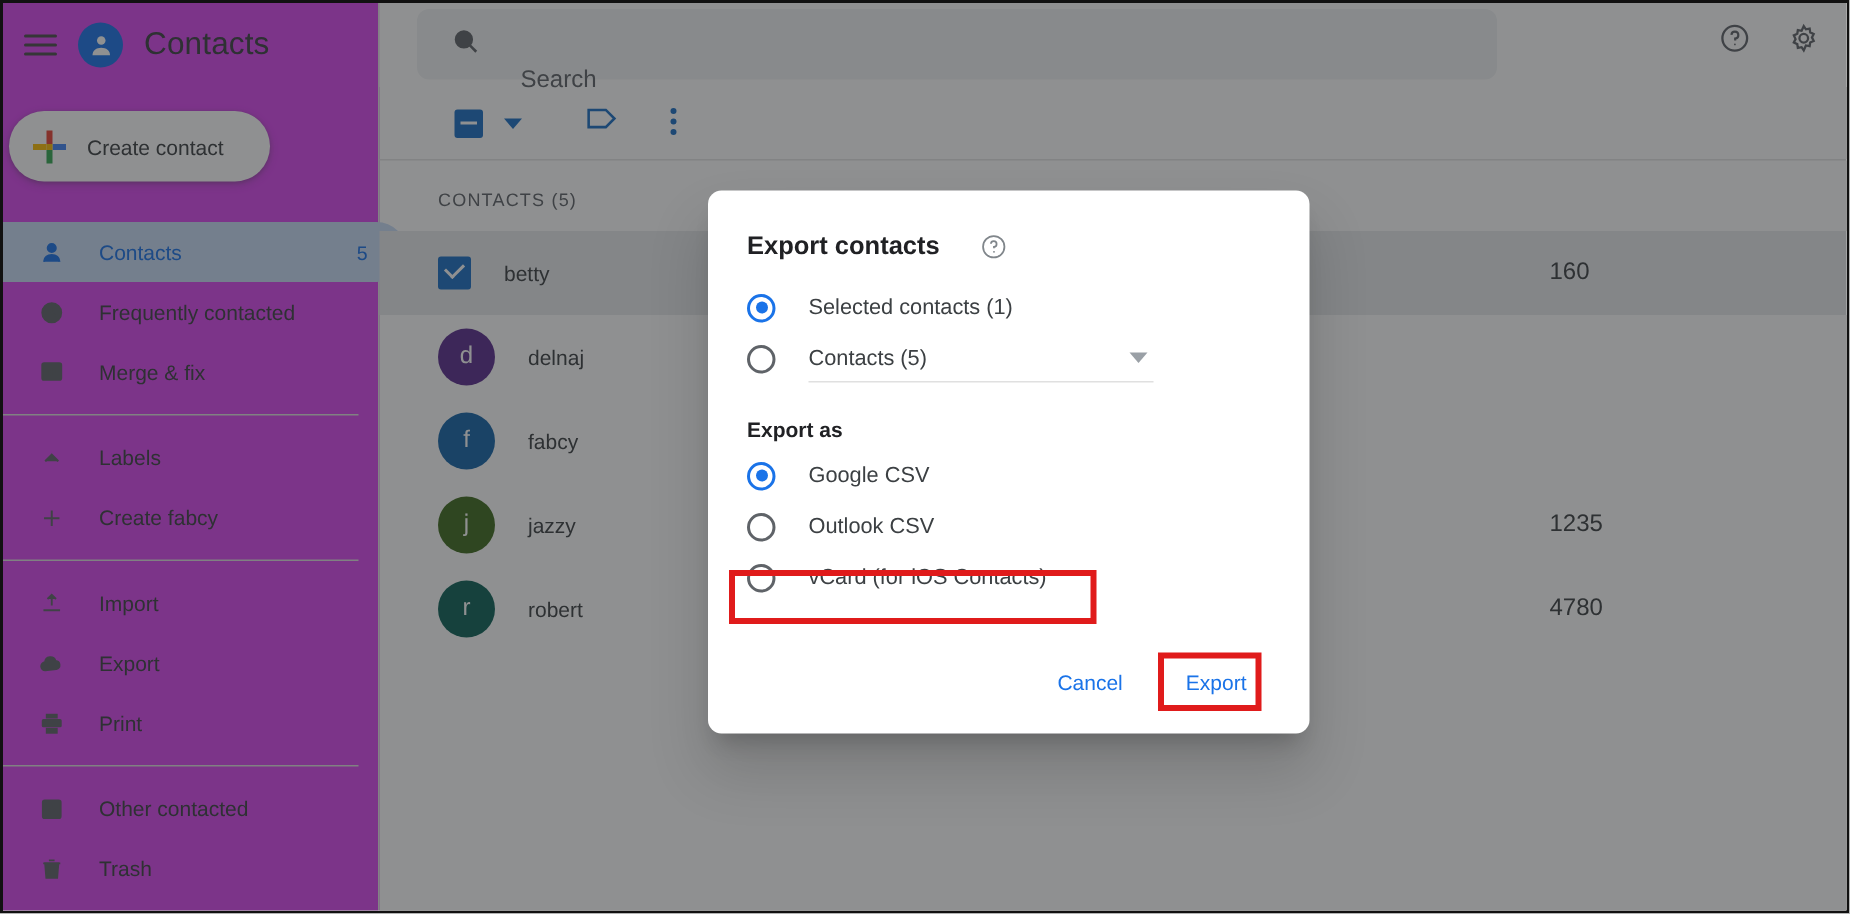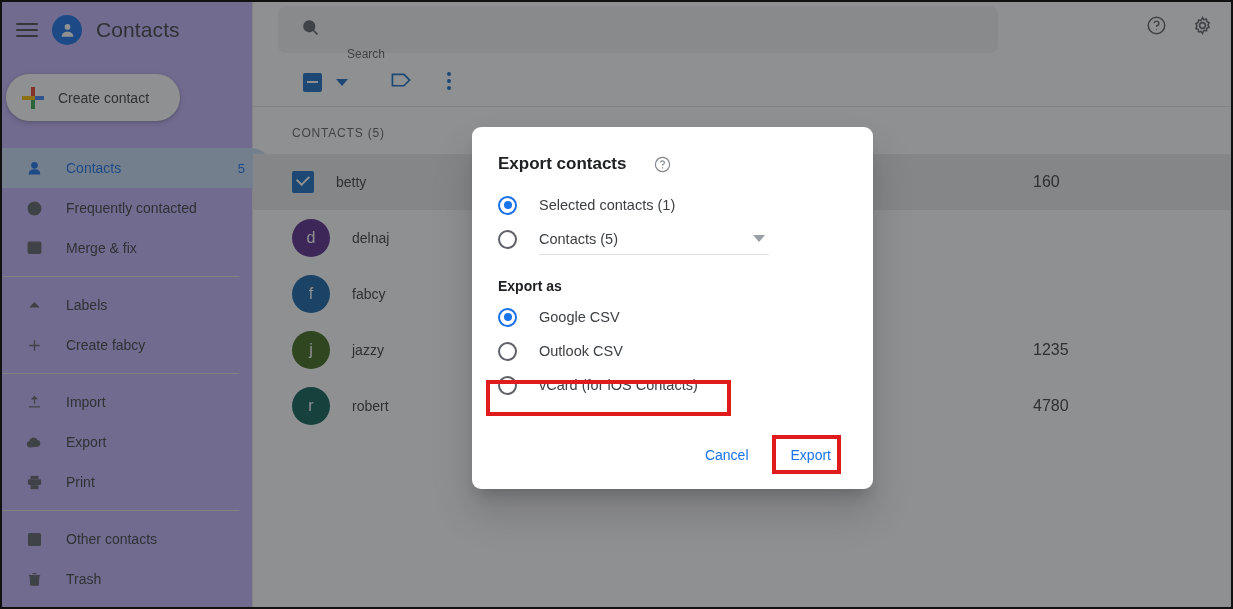--- a/index.html
+++ b/index.html
@@ -5,21 +5,21 @@
   html,body{margin:0;padding:0;background:#fff;}
   body{font-family:"Liberation Sans","DejaVu Sans",sans-serif;}
   #screen{
     position:relative;width:1233px;height:609px;overflow:hidden;
     background:#ffffff;border:2px solid #111;box-sizing:border-box;
   }
   
   #app{position:absolute;inset:0;background:#fff;}
 
   
-  .sidebar{position:absolute;left:0;top:0;width:251px;height:100%;background:#c4b5fd;
+  .sidebar{position:absolute;left:0;top:0;width:251px;height:100%;background:#d946ef;
            border-right:1px solid #e4e4e4;box-sizing:border-box;}
   .side-header{display:flex;align-items:center;height:56px;padding-left:14px;gap:14px;}
   .hamburger{width:22px;height:16px;position:relative;cursor:pointer;flex:none;}
   .hamburger span{position:absolute;left:0;width:22px;height:2px;background:#4a4a4a;border-radius:1px;}
   .hamburger span:nth-child(1){top:1px;}
   .hamburger span:nth-child(2){top:7px;}
   .hamburger span:nth-child(3){top:13px;}
   .brand-avatar{width:30px;height:30px;border-radius:50%;background:#1a73e8;flex:none;
                 display:flex;align-items:center;justify-content:center;}
   .brand-avatar svg{width:19px;height:19px;fill:#fff;}
@@ -47,21 +47,21 @@
   .ni-icon svg{width:19px;height:19px;fill:#5f6368;}
   .ni-label{flex:1;}
   .ni-count{font-size:13px;color:#1a73e8;padding-right:26px;}
   .nav-sep{height:1px;background:#e0e0e0;margin:8px 14px 8px 0;}
 
   
   .topbar{position:absolute;left:251px;top:0;right:0;height:56px;background:#fff;}
   .search{position:absolute;left:25px;top:4px;width:720px;height:47px;background:#f1f3f4;
           border-radius:8px;display:flex;align-items:center;padding-left:22px;gap:24px;box-sizing:border-box;}
   .search svg{width:21px;height:21px;fill:#5f6368;flex:none;}
-  .search input{border:0;outline:0;background:transparent;font-size:12px;color:#3c4043;
+  .search input{border:0;outline:0;background:transparent;font-size:16px;color:#3c4043;
                 font-family:"Liberation Sans",sans-serif;width:600px;margin-top:48px;}
   .search input::placeholder{color:#5f6368;}
   .top-actions{position:absolute;right:16px;top:12px;display:flex;gap:22px;align-items:center;}
   .top-actions .ic{width:24px;height:24px;cursor:pointer;}
   .top-actions .ic svg{width:23px;height:23px;fill:none;stroke:#5f6368;stroke-width:1.6;}
 
   
   .list-toolbar{position:absolute;left:251px;top:56px;right:0;height:49px;
                 border-bottom:1px solid #e4e4e4;display:flex;align-items:center;
                 padding-left:50px;gap:0;box-sizing:border-box;}
@@ -251,21 +251,21 @@
 
         <div class="nav-sep"></div>
 
         <div class="nav-item">
           <span class="ni-icon">
             <svg viewBox="0 0 24 24" fill="none" stroke="#5f6368" stroke-width="1.6">
                 <rect x="4.5" y="4.5" width="15" height="15" rx="1.6"></rect>
                 <path d="M12 8.4v6M9.6 12L12 14.4 14.4 12"></path>
               </svg>
           </span>
-          <span class="ni-label">Other contacts</span>
+          <span class="ni-label">Other contacted</span>
         </div>
 
         <div class="nav-item">
           <span class="ni-icon">
             <svg viewBox="0 0 24 24" fill="none" stroke="#5f6368" stroke-width="1.5">
                 <path d="M6.4 7h11.2l-1 12.2H7.4z"></path>
                 <path d="M9.6 4.6h4.8M4.8 7h14.4M10.4 10v6M13.6 10v6"></path>
               </svg>
           </span>
           <span class="ni-label">Trash</span>

